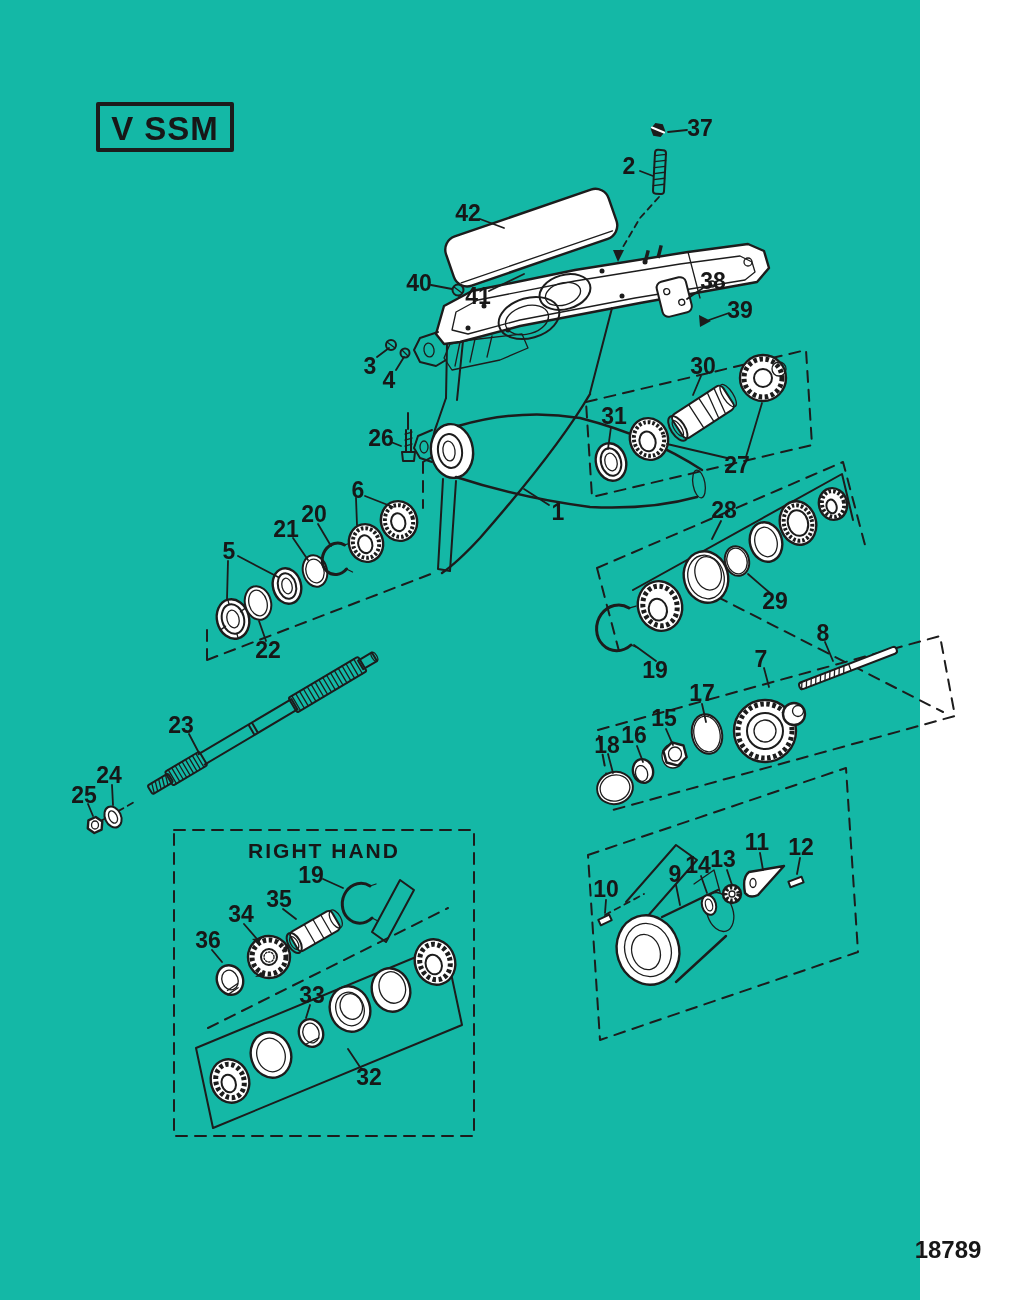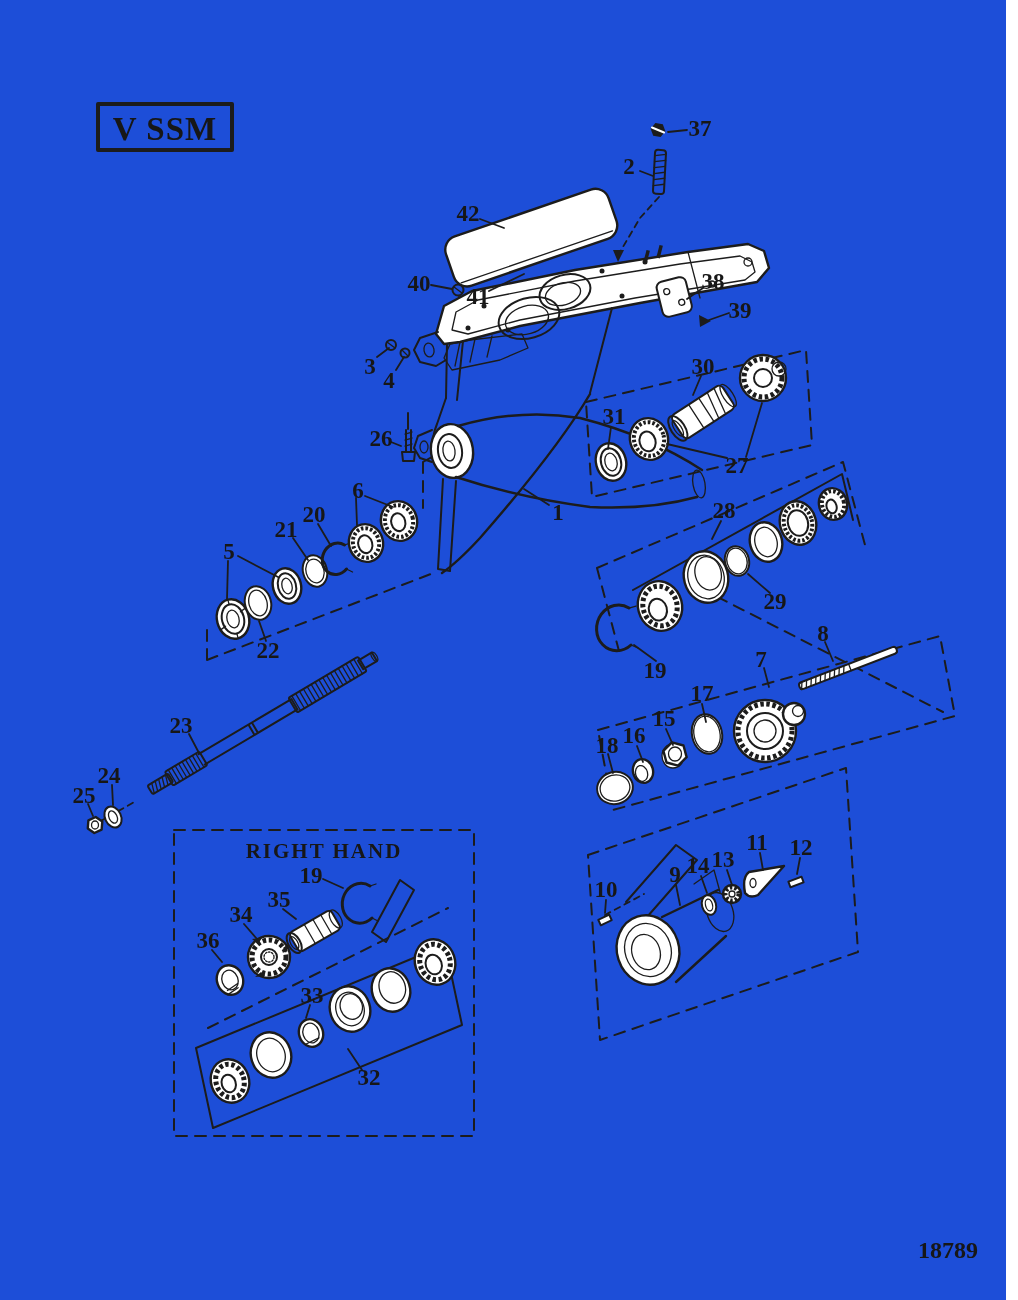--- a/index.html
+++ b/index.html
@@ -1,16 +1,16 @@
 <!DOCTYPE html>
 <html><head>
 <meta charset="utf-8">
 <style>
   html,body{margin:0;padding:0;background:#ffffff;}
-  .page{position:relative;width:1006px;height:1300px;background:#1d4ed8;font-family:Liberation Serif, serif;}
+  .page{position:relative;width:920px;height:1300px;background:#14b8a6;font-family:Liberation Sans, sans-serif;}
   svg{display:block;}
   .ink *{stroke:#1c1c1c;fill:none;stroke-width:2;stroke-linecap:round;stroke-linejoin:round;}
   .ink .thin{stroke-width:1.3;}
   .ink .med{stroke-width:2.4;}
   .ink .bold{stroke-width:3;}
   .ink .dash{stroke-dasharray:11 8;stroke-width:2;}
   .ink .dash2{stroke-dasharray:6 5;stroke-width:1.8;}
   .ink .teeth{stroke-width:5;stroke-dasharray:3.5 2.6;stroke-linecap:butt;}
   .ink .teeth-sm{stroke-width:4;stroke-dasharray:2.6 2;stroke-linecap:butt;}
   .ink .wfill{fill:#ffffff;}

